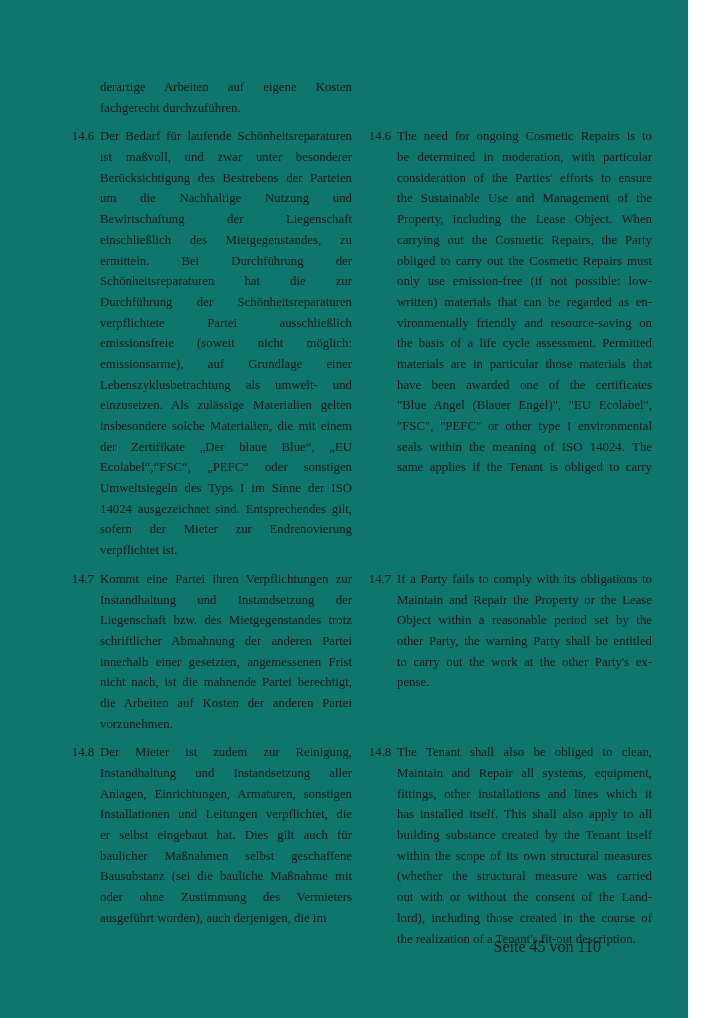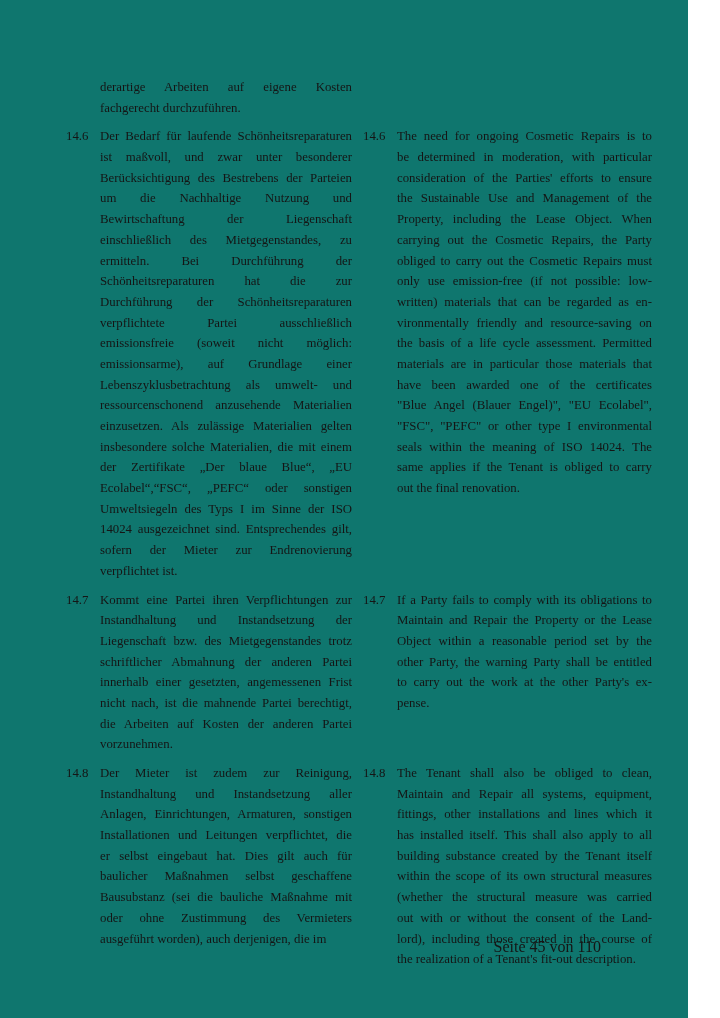--- a/index.html
+++ b/index.html
@@ -20,21 +20,21 @@
     top: 77px;
     left: 66px;
     width: 586px;
   }
   .row {
     display: grid;
     grid-template-columns: 34px 252px 11px 34px 255px;
     margin-bottom: 8px;
   }
   .num {
-    text-align: left;
+    text-align: center;
   }
   .txt { }
   .tline {
     height: 20.7px;
     overflow: hidden;
     text-align: justify;
     text-align-last: justify;
     white-space: normal;
   }
   .tline.tlast {
@@ -77,21 +77,20 @@
           <div class="tline">um die Nachhaltige Nutzung und</div>
           <div class="tline">Bewirtschaftung der Liegenschaft</div>
           <div class="tline">einschließlich des Mietgegenstandes, zu</div>
           <div class="tline">ermitteln. Bei Durchführung der</div>
           <div class="tline">Schönheitsreparaturen hat die zur</div>
           <div class="tline">Durchführung der Schönheitsreparaturen</div>
           <div class="tline">verpflichtete Partei ausschließlich</div>
           <div class="tline">emissionsfreie (soweit nicht möglich:</div>
           <div class="tline">emissionsarme), auf Grundlage einer</div>
           <div class="tline">Lebenszyklusbetrachtung als umwelt- und</div>
-          <div class="tline">ressourcenschonend anzusehende Materialien</div>
           <div class="tline">einzusetzen. Als zulässige Materialien gelten</div>
           <div class="tline">insbesondere solche Materialien, die mit einem</div>
           <div class="tline">der Zertifikate „Der blaue Blue“, „EU</div>
           <div class="tline">Ecolabel“,“FSC“, „PEFC“ oder sonstigen</div>
           <div class="tline">Umweltsiegeln des Typs I im Sinne der ISO</div>
           <div class="tline">14024 ausgezeichnet sind. Entsprechendes gilt,</div>
           <div class="tline">sofern der Mieter zur Endrenovierung</div>
           <div class="tline tlast">verpflichtet ist.</div>
         </div>
       <div></div>
@@ -107,21 +106,20 @@
           <div class="tline">only use emission-free (if not possible: low-</div>
           <div class="tline">written) materials that can be regarded as en-</div>
           <div class="tline">vironmentally friendly and resource-saving on</div>
           <div class="tline">the basis of a life cycle assessment. Permitted</div>
           <div class="tline">materials are in particular those materials that</div>
           <div class="tline">have been awarded one of the certificates</div>
           <div class="tline"><span>"Blue Angel (</span><span class="it">Blauer Engel</span><span>)", "EU Ecolabel",</span></div>
           <div class="tline">"FSC", "PEFC" or other type I environmental</div>
           <div class="tline">seals within the meaning of ISO 14024. The</div>
           <div class="tline">same applies if the Tenant is obliged to carry</div>
-          <div class="tline tlast">out the final renovation.</div>
         </div>
     </div>
 
     <div class="row">
       <div class="num">14.7</div>
       <div class="txt">
           <div class="tline">Kommt eine Partei ihren Verpflichtungen zur</div>
           <div class="tline">Instandhaltung und Instandsetzung der</div>
           <div class="tline">Liegenschaft bzw. des Mietgegenstandes trotz</div>
           <div class="tline">schriftlicher Abmahnung der anderen Partei</div>

